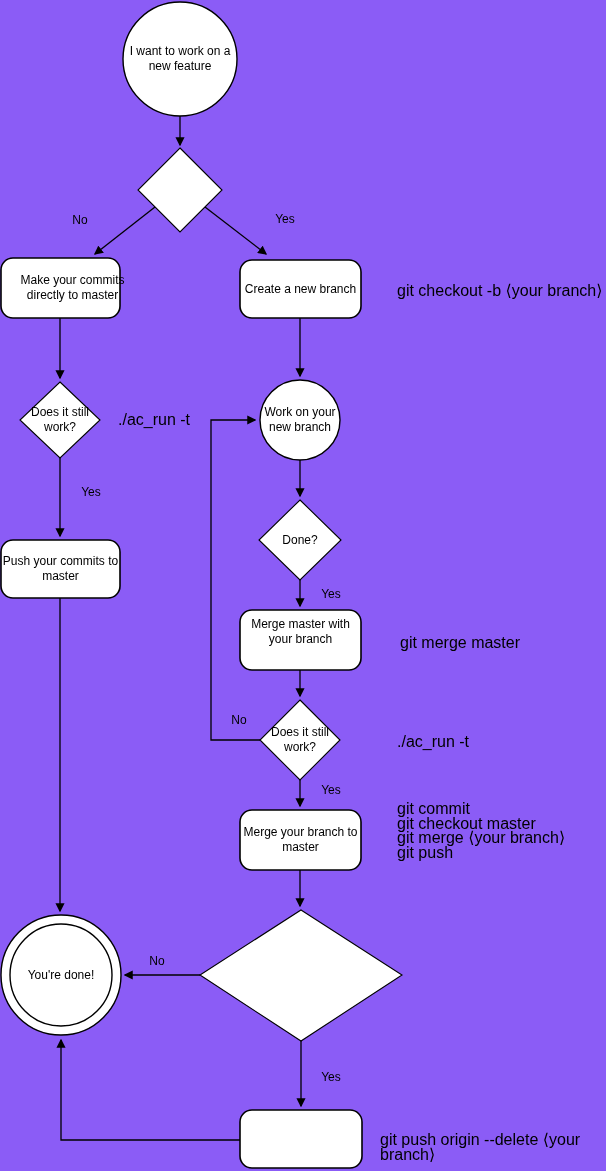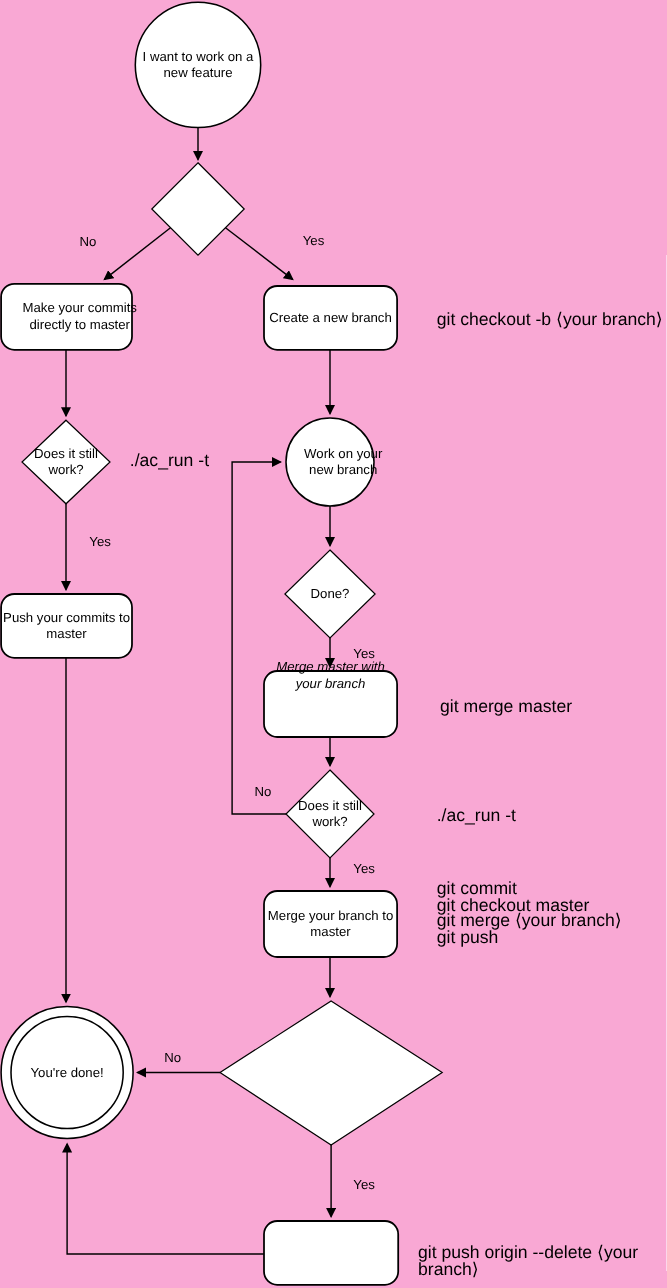--- a/index.html
+++ b/index.html
@@ -1,20 +1,20 @@
 <!DOCTYPE html>
 <html><head>
 <meta charset="utf-8">
 <style>
   html, body { margin: 0; padding: 0; background: #ffffff; }
   .canvas {
     position: relative;
     width: 606px;
     height: 1171px;
-    background: #f9a8d4;
+    background: #8b5cf6;
     font-family: "Liberation Sans", sans-serif;
     color: #000000;
     overflow: hidden;
   }
   svg.layer { position: absolute; left: 0; top: 0; }
   .node-label {
     position: absolute;
     display: flex;
     align-items: center;
     justify-content: center;
@@ -90,24 +90,24 @@
 
   <div class="node-label" style="left:125px; top:31px; width:110px; height:56px;">I want to work on a
 new feature</div>
   <div class="node-label" style="left:14px; top:260px; width:117px; height:56px;">Make your commits
 directly to master</div>
   <div class="node-label" style="left:242px; top:262px; width:117px; height:54px;">Create a new branch</div>
   <div class="node-label" style="left:18px; top:398px; width:84px; height:44px;">Does it still
 work?</div>
   <div class="node-label" style="left:2px; top:542px; width:117px; height:54px;">Push your commits to
 master</div>
-  <div class="node-label" style="left:270px; top:392px; width:84px; height:56px;">Work on your
+  <div class="node-label" style="left:258px; top:392px; width:84px; height:56px;">Work on your
 new branch</div>
   <div class="node-label" style="left:262px; top:518px; width:76px; height:44px;">Done?</div>
-  <div class="node-label" style="left:242px; top:588px; width:117px; height:52px;font-style:italic;">Merge master with
+  <div class="node-label" style="left:242px; top:606px; width:117px; height:52px;">Merge master with
 your branch</div>
   <div class="node-label" style="left:258px; top:718px; width:84px; height:44px;">Does it still
 work?</div>
   <div class="node-label" style="left:242px; top:812px; width:117px; height:56px;">Merge your branch to
 master</div>
   <div class="node-label" style="left:11px; top:948px; width:100px; height:54px;">You're done!</div>
 
   <div class="edge-label" style="left:80px; top:213px;">No</div>
   <div class="edge-label" style="left:285px; top:212px;">Yes</div>
   <div class="edge-label" style="left:91px; top:485px;">Yes</div>

